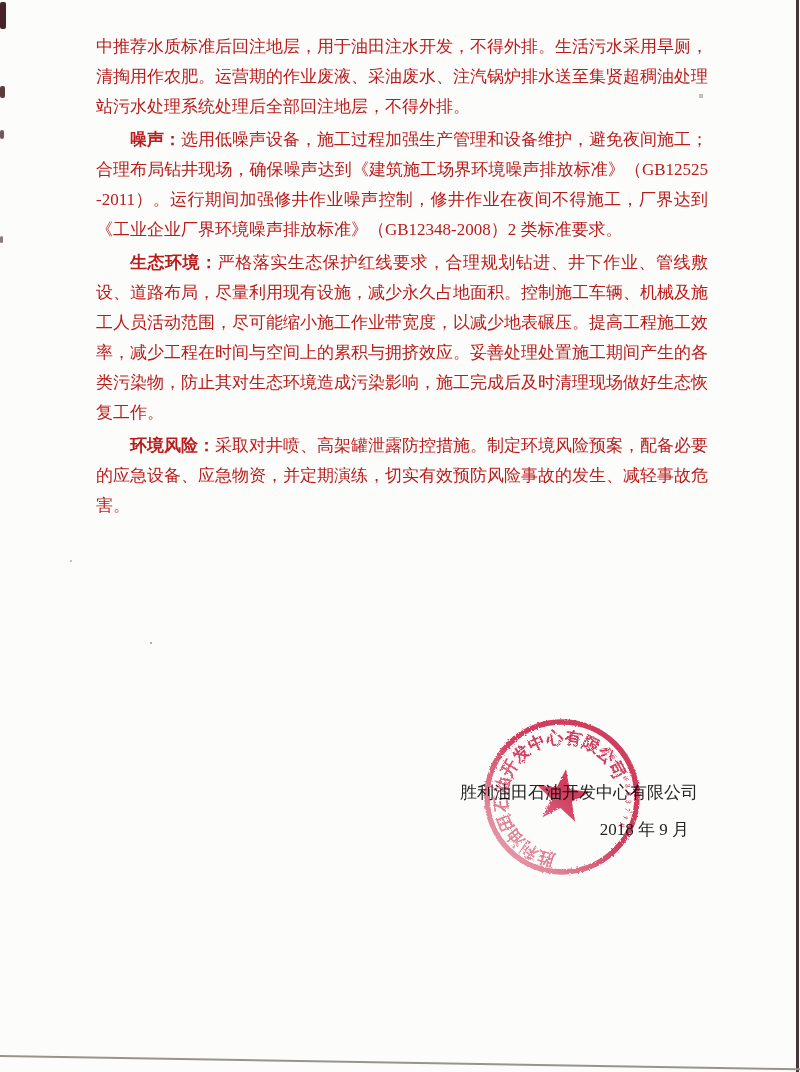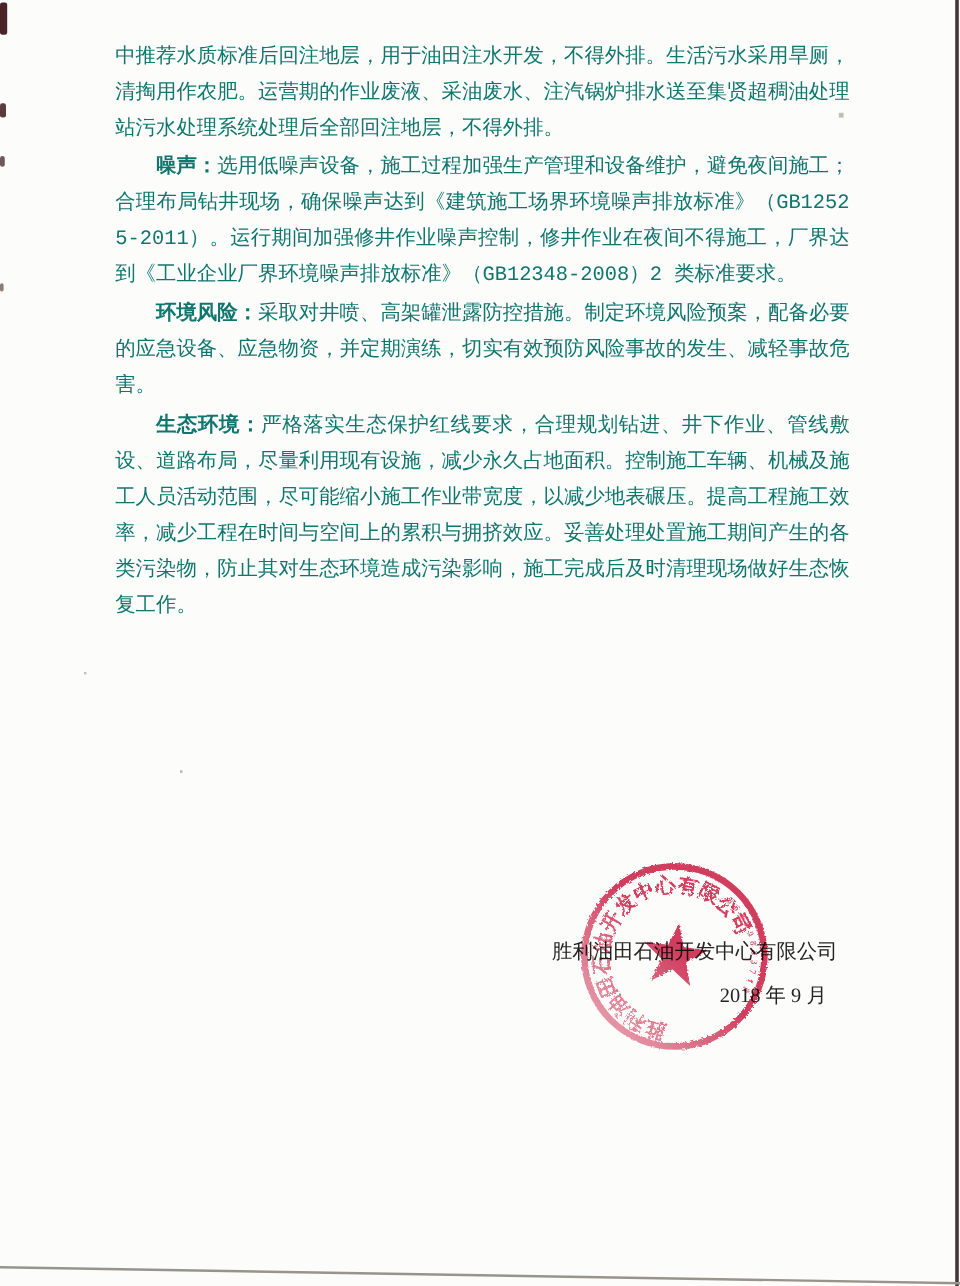--- a/index.html
+++ b/index.html
@@ -16,31 +16,31 @@
     height: 1072px;
     background: #fcfcfa;
     font-family: "Liberation Serif", "DejaVu Serif", serif;
   }
   
   .text-block {
     position: absolute;
     left: 96px;
     top: 32px;
     width: 612px;
-    color: #0f766e;
+    color: #b91c1c;
     font-size: 17px;
     line-height: 30px;
     text-align: justify;
     text-align-last: left;
     word-break: break-all;
   }
   .text-block p {
     margin: 0 0 3px 0;
   }
-  .text-block p.indent { text-indent: 34px; font-family: Liberation Mono, monospace; }
+  .text-block p.indent { text-indent: 34px; }
   .text-block b { font-weight: 700; }
 
   
   .signature {
     position: absolute;
     right: 102px;
     top: 781px;
     text-align: right;
     color: #232323;
     font-size: 17px;
@@ -98,22 +98,22 @@
   }
 </style>
 </head>
 <body>
 
 <div class="page">
 
   <div class="text-block">
       <p class="">中推荐水质标准后回注地层，用于油田注水开发，不得外排。生活污水采用旱厕，清掏用作农肥。运营期的作业废液、采油废水、注汽锅炉排水送至集贤超稠油处理站污水处理系统处理后全部回注地层，不得外排。</p>
       <p class="indent"><b>噪声：</b>选用低噪声设备，施工过程加强生产管理和设备维护，避免夜间施工；合理布局钻井现场，确保噪声达到《建筑施工场界环境噪声排放标准》（GB12525-2011）。运行期间加强修井作业噪声控制，修井作业在夜间不得施工，厂界达到《工业企业厂界环境噪声排放标准》（GB12348-2008）2 类标准要求。</p>
+      <p class="indent"><b>生态环境：</b>严格落实生态保护红线要求，合理规划钻进、井下作业、管线敷设、道路布局，尽量利用现有设施，减少永久占地面积。控制施工车辆、机械及施工人员活动范围，尽可能缩小施工作业带宽度，以减少地表碾压。提高工程施工效率，减少工程在时间与空间上的累积与拥挤效应。妥善处理处置施工期间产生的各类污染物，防止其对生态环境造成污染影响，施工完成后及时清理现场做好生态恢复工作。</p>
       <p class="indent"><b>环境风险：</b>采取对井喷、高架罐泄露防控措施。制定环境风险预案，配备必要的应急设备、应急物资，并定期演练，切实有效预防风险事故的发生、减轻事故危害。</p>
-      <p class="indent"><b>生态环境：</b>严格落实生态保护红线要求，合理规划钻进、井下作业、管线敷设、道路布局，尽量利用现有设施，减少永久占地面积。控制施工车辆、机械及施工人员活动范围，尽可能缩小施工作业带宽度，以减少地表碾压。提高工程施工效率，减少工程在时间与空间上的累积与拥挤效应。妥善处理处置施工期间产生的各类污染物，防止其对生态环境造成污染影响，施工完成后及时清理现场做好生态恢复工作。</p>
     </div>
 
   <div class="signature">
     <div>胜利油田石油开发中心有限公司</div>
     <div class="sig-date">2018 年 9 月</div>
   </div>
 
   <svg class="stamp" viewBox="0 0 200 200" color="#d02e52">
     <defs>
       <path id="ringTextPath" d="M 94.95 157.78 A 56 56 0 1 1 152.6 80.8" fill="none"></path>

